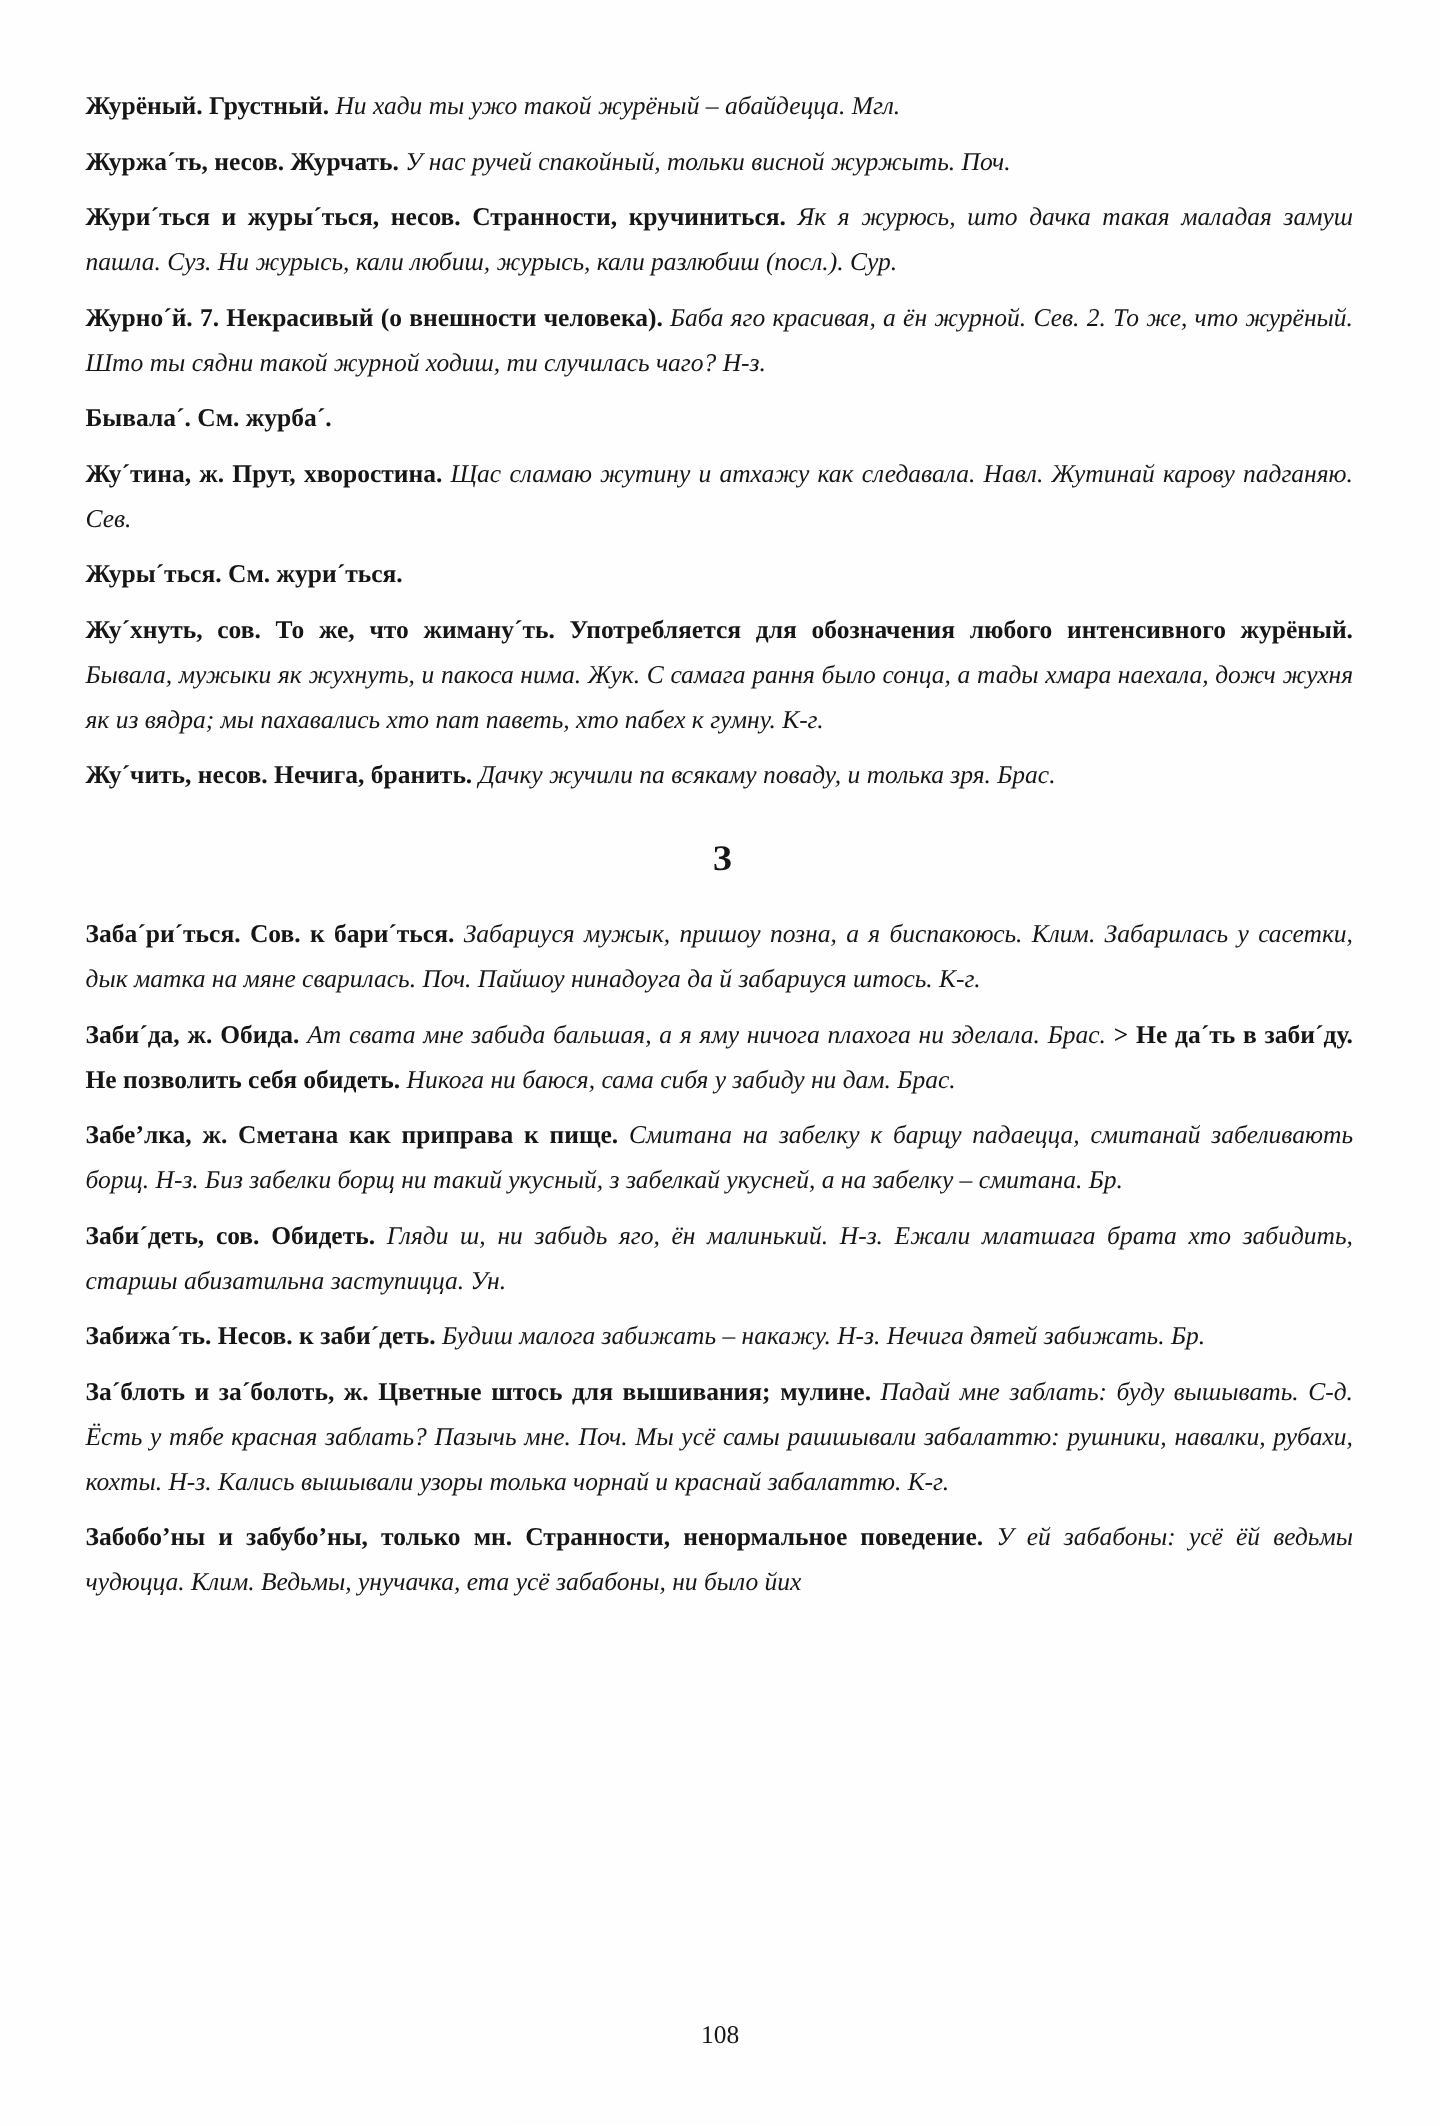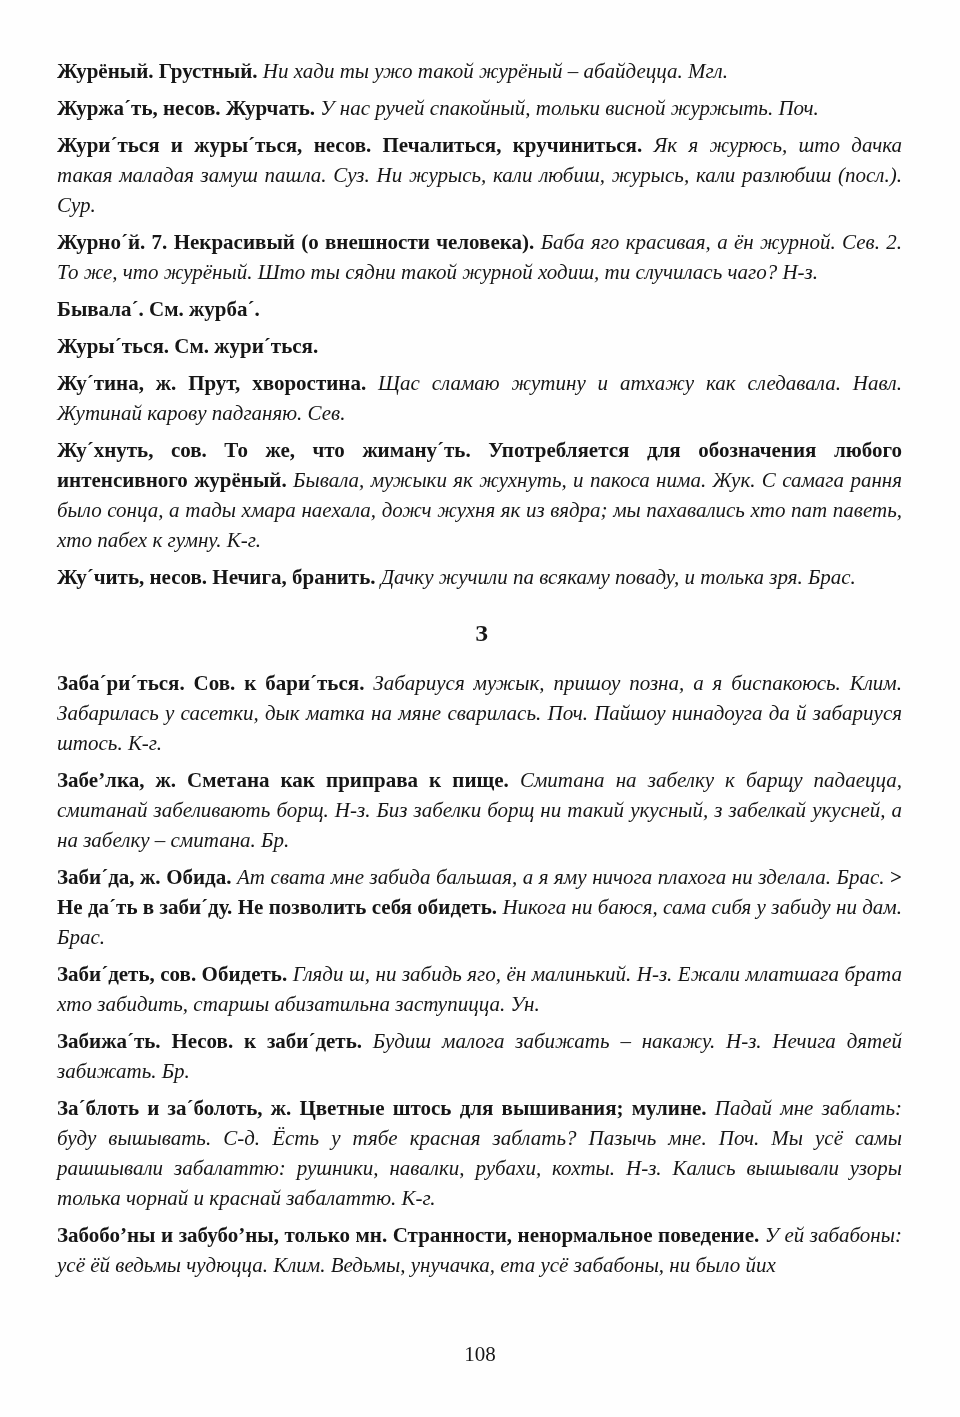--- a/index.html
+++ b/index.html
@@ -14,61 +14,61 @@
     background: #fefefe;
     color: #161616;
     font-family: "Liberation Serif", "DejaVu Serif", serif;
     overflow: hidden;
   }
   .content {
     padding: 56px 54px 0 57px;
   }
   p.entry {
     margin: 0 4px 7px 0;
-    font-size: 21px;
+    font-size: 17px;
     line-height: 30px;
     text-align: justify;
   }
   .seg-b { font-weight: 700; }
   .seg-r { font-weight: 700; }
   .seg-i { font-style: italic; }
   .section-letter {
     text-align: center;
     font-weight: 700;
     font-size: 24px;
     line-height: 30px;
     margin: 26px 0 20px 0;
   }
   .page-number {
     position: absolute;
     left: 0;
     right: 0;
     bottom: 50px;
     text-align: center;
-    font-size: 21px;
+    font-size: 17px;
     color: #161616;
   }
 </style>
 </head>
 <body>
 
 <div class="page">
   <div class="content">
       <p class="entry"><span class="seg-b">Журёный. Грустный. </span><span class="seg-i">Ни хади ты ужо такой журёный – абайдецца.  Мгл.</span></p>
       <p class="entry"><span class="seg-b">Журжа´ть, </span><span class="seg-r">несов. Журчать. </span><span class="seg-i">У нас ручей спакойный, тольки висной журжыть. Поч.</span></p>
-      <p class="entry"><span class="seg-b">Жури´ться и журы´ться, несов. Печалиться, кручиниться. </span><span class="seg-i">Як я журюсь, што дачка такая маладая замуш пашла. Суз. Ни журысь, кали любиш, журысь, кали разлюбиш (посл.). Сур.</span></p>
+      <p class="entry"><span class="seg-b">Жури´ться и журы´ться, несов. Странности, кручиниться. </span><span class="seg-i">Як я журюсь, што дачка такая маладая замуш пашла. Суз. Ни журысь, кали любиш, журысь, кали разлюбиш (посл.). Сур.</span></p>
       <p class="entry"><span class="seg-b">Журно´й. 7. Некрасивый (о внешности человека). </span><span class="seg-i">Баба яго красивая, а ён журной. Сев. 2. То же, что журёный. Што ты сядни такой журной ходиш, ти случилась чаго? Н-з.</span></p>
       <p class="entry"><span class="seg-b">Бывала´. </span><span class="seg-r">См. </span><span class="seg-b">журба´.</span></p>
+      <p class="entry"><span class="seg-b">Жу´тина, ж. Прут, хворостина. </span><span class="seg-i">Щас сламаю жутину и атхажу как следавала. Навл. Жутинай карову падганяю. Сев.</span></p>
       <p class="entry"><span class="seg-b">Журы´ться. </span><span class="seg-r">См. </span><span class="seg-b">жури´ться.</span></p>
-      <p class="entry"><span class="seg-b">Жу´тина, ж. Прут, хворостина. </span><span class="seg-i">Щас сламаю жутину и атхажу как следавала. Навл. Жутинай карову падганяю. Сев.</span></p>
       <p class="entry"><span class="seg-b">Жу´хнуть, сов. То же, что жиману´ть. Употребляется для обозначения любого интенсивного журёный. </span><span class="seg-i">Бывала, мужыки як жухнуть, и пакоса нима. Жук. С самага рання было сонца, а тады хмара наехала, дожч жухня як из вядра; мы пахавались хто пат паветь, хто пабех к гумну. К-г.</span></p>
       <p class="entry"><span class="seg-b">Жу´чить, несов. Нечига, бранить. </span><span class="seg-i">Дачку жучили па всякаму поваду, и толька зря. Брас.</span></p>
       <div class="section-letter">З</div>
       <p class="entry"><span class="seg-b">Заба´ри´ться. Сов. к бари´ться. </span><span class="seg-i">Забариуся мужык, пришоу позна, а я биспакоюсь. Клим. Забарилась у сасетки, дык матка на мяне сварилась. Поч. Пайшоу нинадоуга да й забариуся штось. К-г.</span></p>
+      <p class="entry"><span class="seg-b">Заби´да, ж. Обида. </span><span class="seg-i">Ат свата мне забида бальшая, а я яму ничога плахога ни зделала. Брас. </span><span class="seg-b">&gt; Не да´ть в заби´ду. Не позволить себя обидеть. </span><span class="seg-i">Никога ни баюся, сама сибя у забиду ни дам. Брас.</span></p>
       <p class="entry"><span class="seg-b">Забе’лка, ж. Сметана как приправа к пище. </span><span class="seg-i">Смитана на забелку к барщу падаецца, смитанай забеливають борщ. Н-з. Биз забелки борщ ни такий укусный, з забелкай укусней, а на забелку – смитана. Бр.</span></p>
-      <p class="entry"><span class="seg-b">Заби´да, ж. Обида. </span><span class="seg-i">Ат свата мне забида бальшая, а я яму ничога плахога ни зделала. Брас. </span><span class="seg-b">&gt; Не да´ть в заби´ду. Не позволить себя обидеть. </span><span class="seg-i">Никога ни баюся, сама сибя у забиду ни дам. Брас.</span></p>
       <p class="entry"><span class="seg-b">Заби´деть, сов. Обидеть. </span><span class="seg-i">Гляди ш, ни забидь яго, ён малинький. Н-з. Ежали млатшага брата хто забидить, старшы абизатильна заступицца. Ун.</span></p>
       <p class="entry"><span class="seg-b">Забижа´ть. Несов. к заби´деть. </span><span class="seg-i">Будиш малога забижать – накажу. Н-з. Нечига дятей забижать. Бр.</span></p>
       <p class="entry"><span class="seg-b">За´блоть и за´болоть, ж. Цветные штось для вышивания; мулине. </span><span class="seg-i">Падай мне заблать: буду вышывать. С-д. Ёсть у тябе красная заблать? Пазычь мне. Поч. Мы усё самы рашшывали забалаттю: рушники, навалки, рубахи, кохты. Н-з. Кались вышывали узоры толька чорнай и краснай забалаттю. К-г.</span></p>
       <p class="entry"><span class="seg-b">Забобо’ны и забубо’ны, только мн. Странности, ненормальное поведение. </span><span class="seg-i">У ей забабоны: усё ёй ведьмы чудюцца. Клим. Ведьмы, унучачка, ета усё забабоны, ни было йих</span></p>
     </div>
   <div class="page-number">108</div>
 </div>
 
 </body></html>

